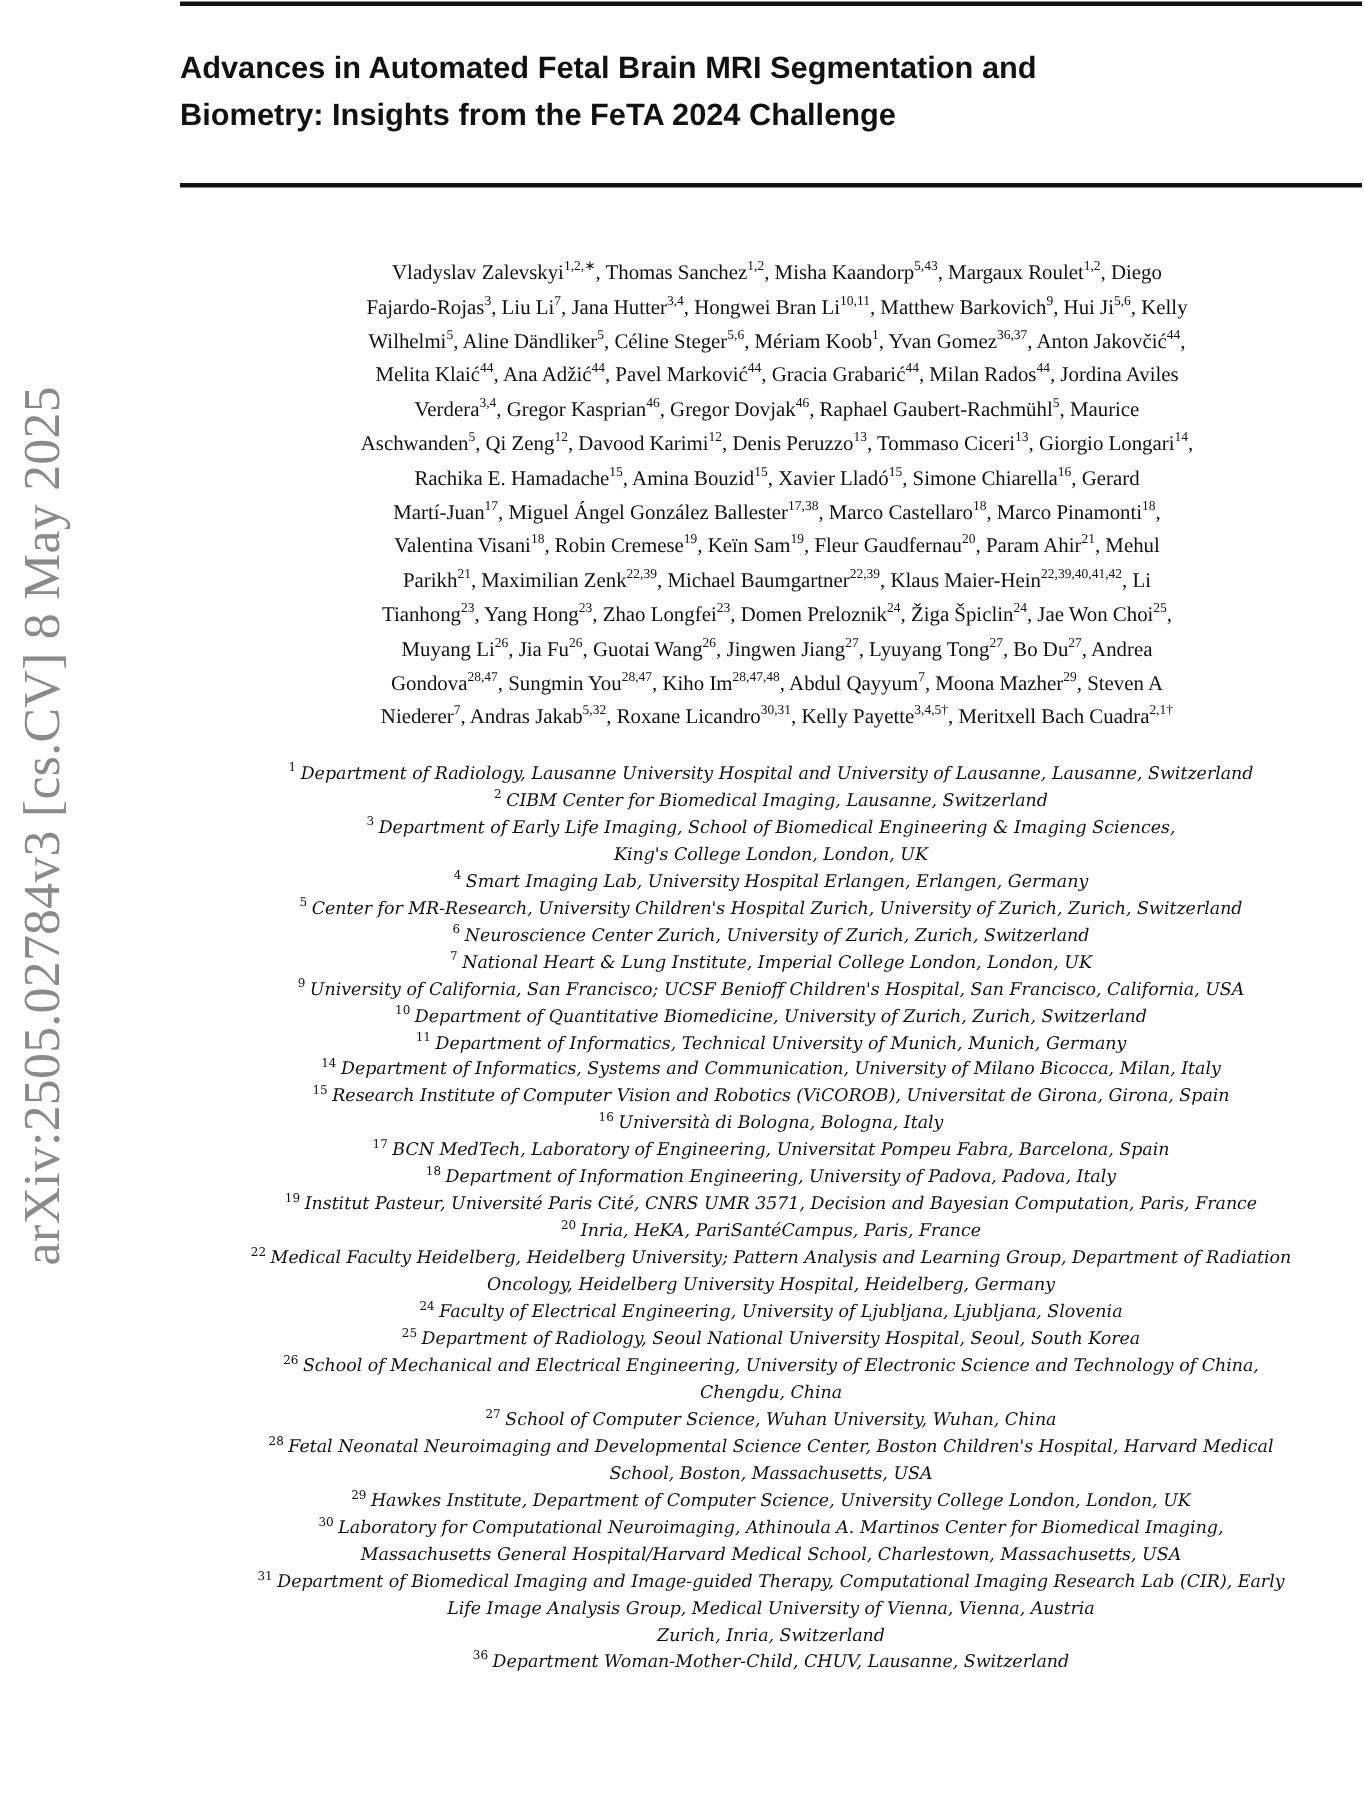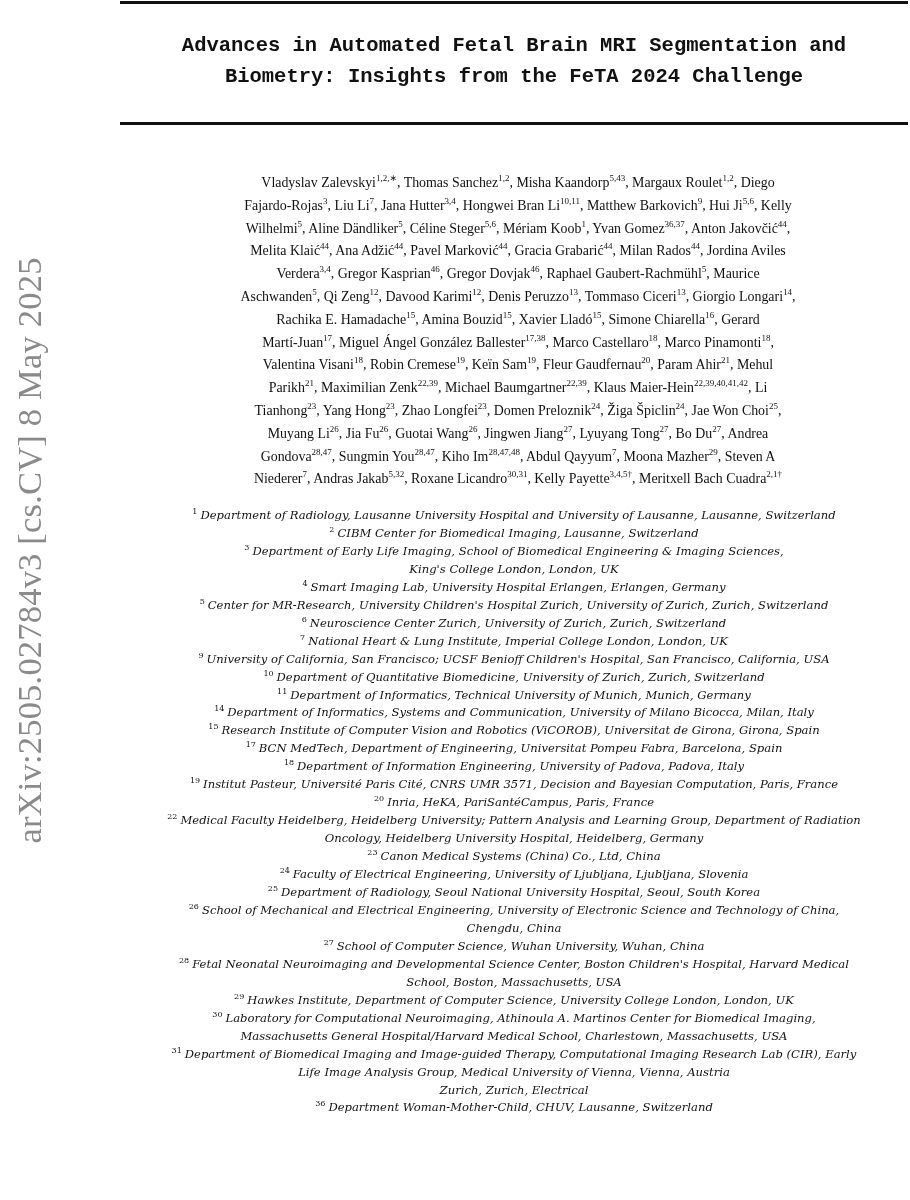--- a/index.html
+++ b/index.html
@@ -11,22 +11,22 @@
   }
   .arxiv-stamp span {
     display: block; transform: rotate(-90deg); white-space: nowrap;
     font-family: "Liberation Serif", "DejaVu Serif", serif; font-size: 34.5px;
     color: #8a8a8a; letter-spacing: 0.2px;
   }
   .rule { position: absolute; left: 120px; width: 788px; background: #111; }
   .rule.top { top: 1px; height: 3px; }
   .rule.bottom { top: 122px; height: 3px; }
   .title {
-    position: absolute; left: 120px; width: 788px; top: 30px; text-align: center;
-    font-family: Liberation Mono, monospace; font-weight: bold;
+    position: absolute; left: 120px; width: 788px; top: 30px; 
+    font-family: Liberation Sans, sans-serif; font-weight: bold;
     font-size: 20.5px; line-height: 31px; color: #111; margin: 0;
   }
   .title .tline { display: block; white-space: nowrap; }
   .authors {
     position: absolute; left: 124px; width: 788px; top: 172px; text-align: center;
     font-family: Liberation Serif, serif;
     font-size: 13.9px; line-height: 22.8px; color: #111;
   }
   .authors .aline { display: block; white-space: nowrap; }
   .authors sup { font-size: 9px; line-height: 0; vertical-align: 6px; }
@@ -80,36 +80,36 @@
       <span class="fline"><span>King's College London, London, UK</span></span>
       <span class="fline"><sup>4</sup><span>Smart Imaging Lab, University Hospital Erlangen, Erlangen, Germany</span></span>
       <span class="fline"><sup>5</sup><span>Center for MR-Research, University Children's Hospital Zurich, University of Zurich, Zurich, Switzerland</span></span>
       <span class="fline"><sup>6</sup><span>Neuroscience Center Zurich, University of Zurich, Zurich, Switzerland</span></span>
       <span class="fline"><sup>7</sup><span>National Heart &amp; Lung Institute, Imperial College London, London, UK</span></span>
       <span class="fline"><sup>9</sup><span>University of California, San Francisco; UCSF Benioff Children's Hospital, San Francisco, California, USA</span></span>
       <span class="fline"><sup>10</sup><span>Department of Quantitative Biomedicine, University of Zurich, Zurich, Switzerland</span></span>
       <span class="fline"><sup>11</sup><span>Department of Informatics, Technical University of Munich, Munich, Germany</span></span>
       <span class="fline"><sup>14</sup><span>Department of Informatics, Systems and Communication, University of Milano Bicocca, Milan, Italy</span></span>
       <span class="fline"><sup>15</sup><span>Research Institute of Computer Vision and Robotics (ViCOROB), Universitat de Girona, Girona, Spain</span></span>
-      <span class="fline"><sup>17</sup><span>BCN MedTech, Department of Engineering, Universitat Pompeu Fabra, Barcelona, Spain</span></span>
+      <span class="fline"><sup>16</sup><span>Università di Bologna, Bologna, Italy</span></span>
+      <span class="fline"><sup>17</sup><span>BCN MedTech, Laboratory of Engineering, Universitat Pompeu Fabra, Barcelona, Spain</span></span>
       <span class="fline"><sup>18</sup><span>Department of Information Engineering, University of Padova, Padova, Italy</span></span>
       <span class="fline"><sup>19</sup><span>Institut Pasteur, Université Paris Cité, CNRS UMR 3571, Decision and Bayesian Computation, Paris, France</span></span>
       <span class="fline"><sup>20</sup><span>Inria, HeKA, PariSantéCampus, Paris, France</span></span>
       <span class="fline"><sup>22</sup><span>Medical Faculty Heidelberg, Heidelberg University; Pattern Analysis and Learning Group, Department of Radiation</span></span>
       <span class="fline"><span>Oncology, Heidelberg University Hospital, Heidelberg, Germany</span></span>
-      <span class="fline"><sup>23</sup><span>Canon Medical Systems (China) Co., Ltd, China</span></span>
       <span class="fline"><sup>24</sup><span>Faculty of Electrical Engineering, University of Ljubljana, Ljubljana, Slovenia</span></span>
       <span class="fline"><sup>25</sup><span>Department of Radiology, Seoul National University Hospital, Seoul, South Korea</span></span>
       <span class="fline"><sup>26</sup><span>School of Mechanical and Electrical Engineering, University of Electronic Science and Technology of China,</span></span>
       <span class="fline"><span>Chengdu, China</span></span>
       <span class="fline"><sup>27</sup><span>School of Computer Science, Wuhan University, Wuhan, China</span></span>
       <span class="fline"><sup>28</sup><span>Fetal Neonatal Neuroimaging and Developmental Science Center, Boston Children's Hospital, Harvard Medical</span></span>
       <span class="fline"><span>School, Boston, Massachusetts, USA</span></span>
       <span class="fline"><sup>29</sup><span>Hawkes Institute, Department of Computer Science, University College London, London, UK</span></span>
       <span class="fline"><sup>30</sup><span>Laboratory for Computational Neuroimaging, Athinoula A. Martinos Center for Biomedical Imaging,</span></span>
       <span class="fline"><span>Massachusetts General Hospital/Harvard Medical School, Charlestown, Massachusetts, USA</span></span>
       <span class="fline"><sup>31</sup><span>Department of Biomedical Imaging and Image-guided Therapy, Computational Imaging Research Lab (CIR), Early</span></span>
       <span class="fline"><span>Life Image Analysis Group, Medical University of Vienna, Vienna, Austria</span></span>
-      <span class="fline"><span>Zurich, Zurich, Electrical</span></span>
+      <span class="fline"><span>Zurich, Inria, Switzerland</span></span>
       <span class="fline"><sup>36</sup><span>Department Woman-Mother-Child, CHUV, Lausanne, Switzerland</span></span>
     </div>
 
 </div>
 
 </body></html>

